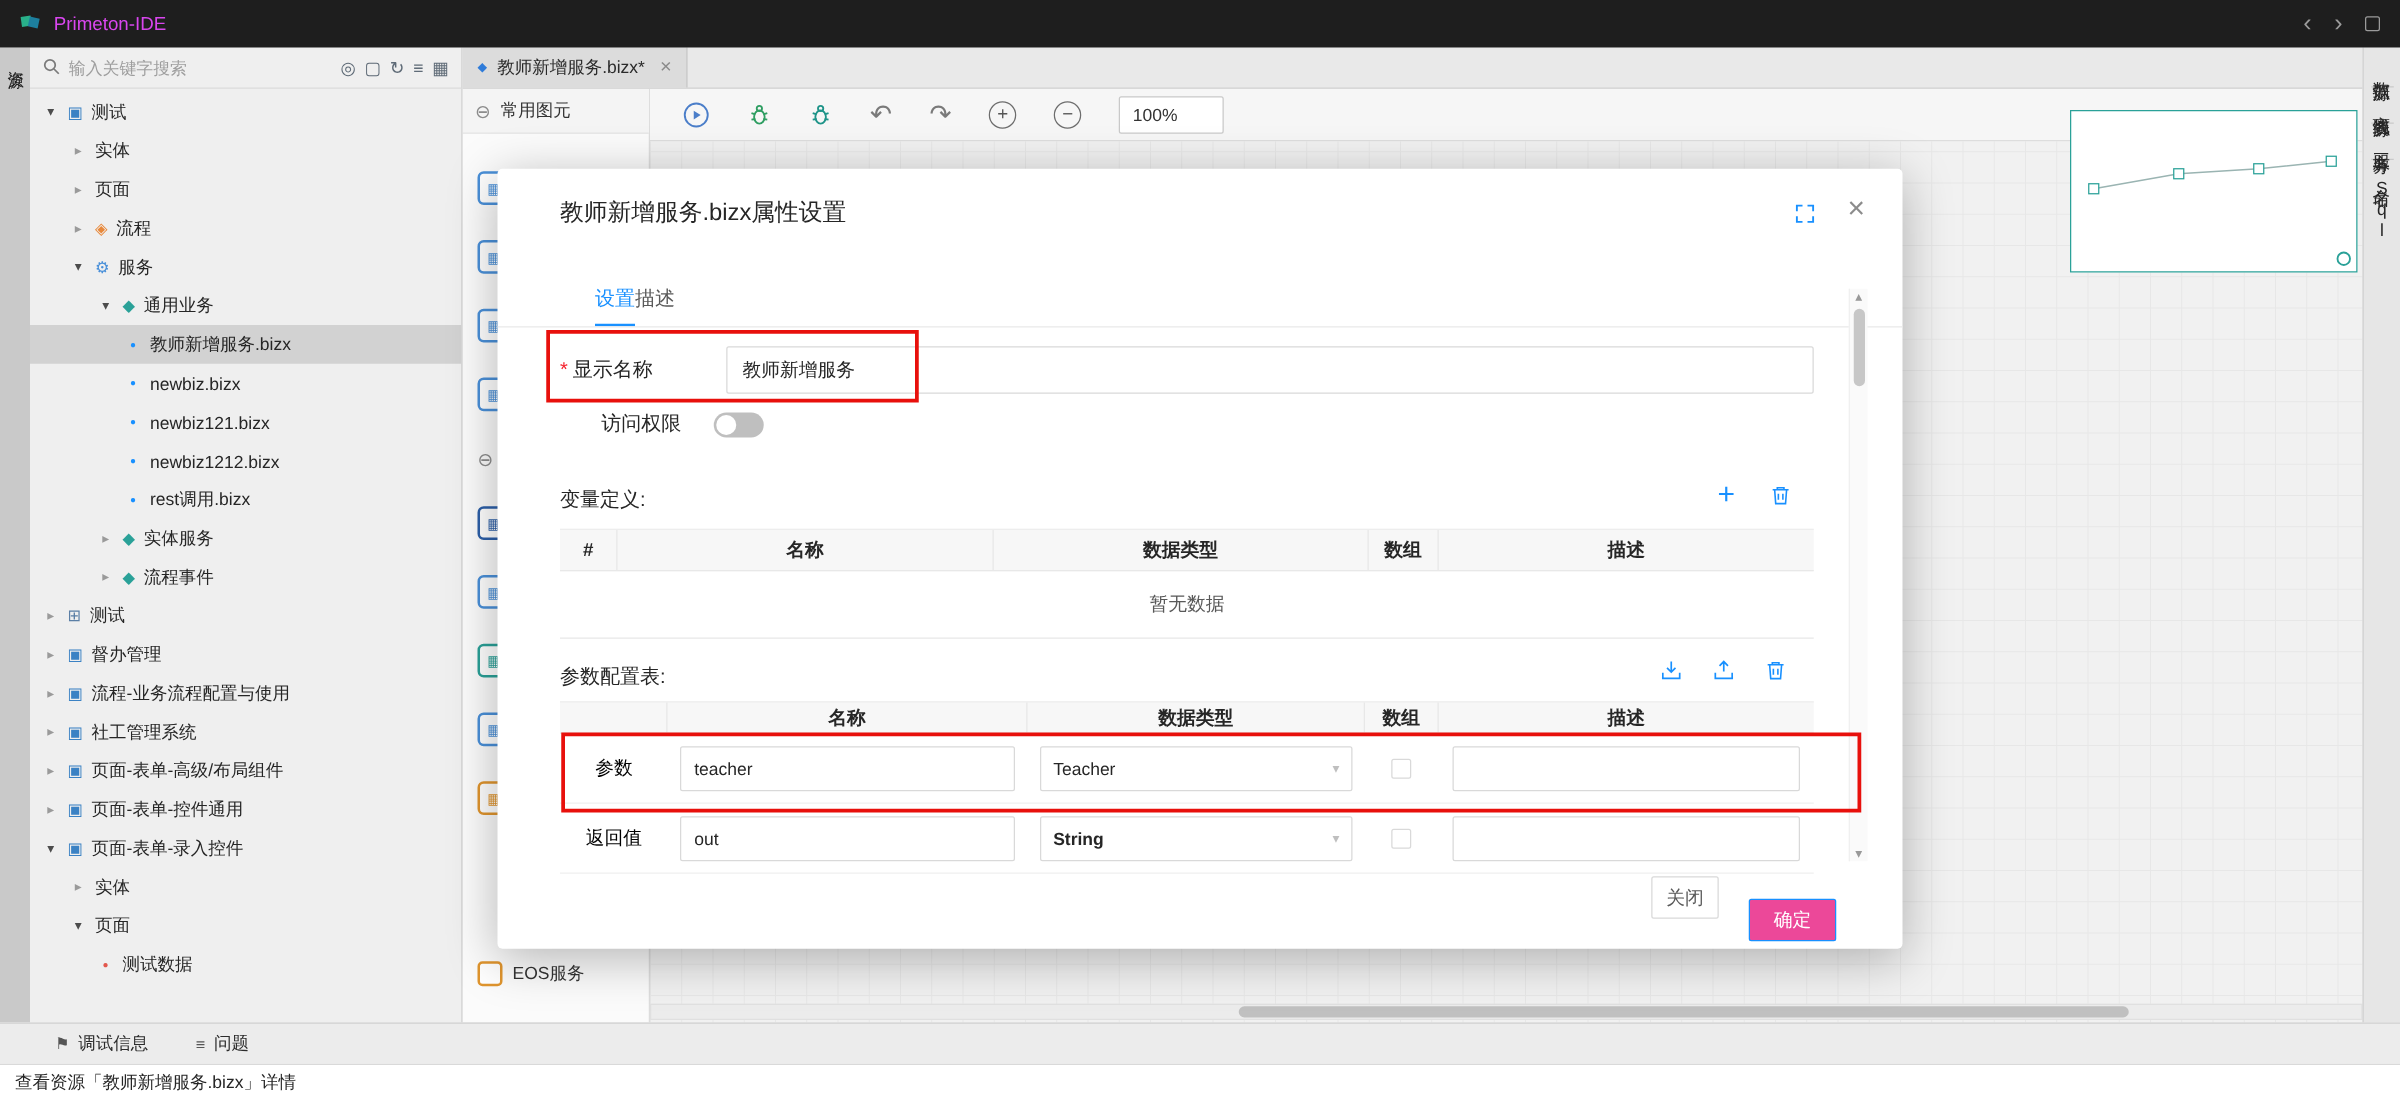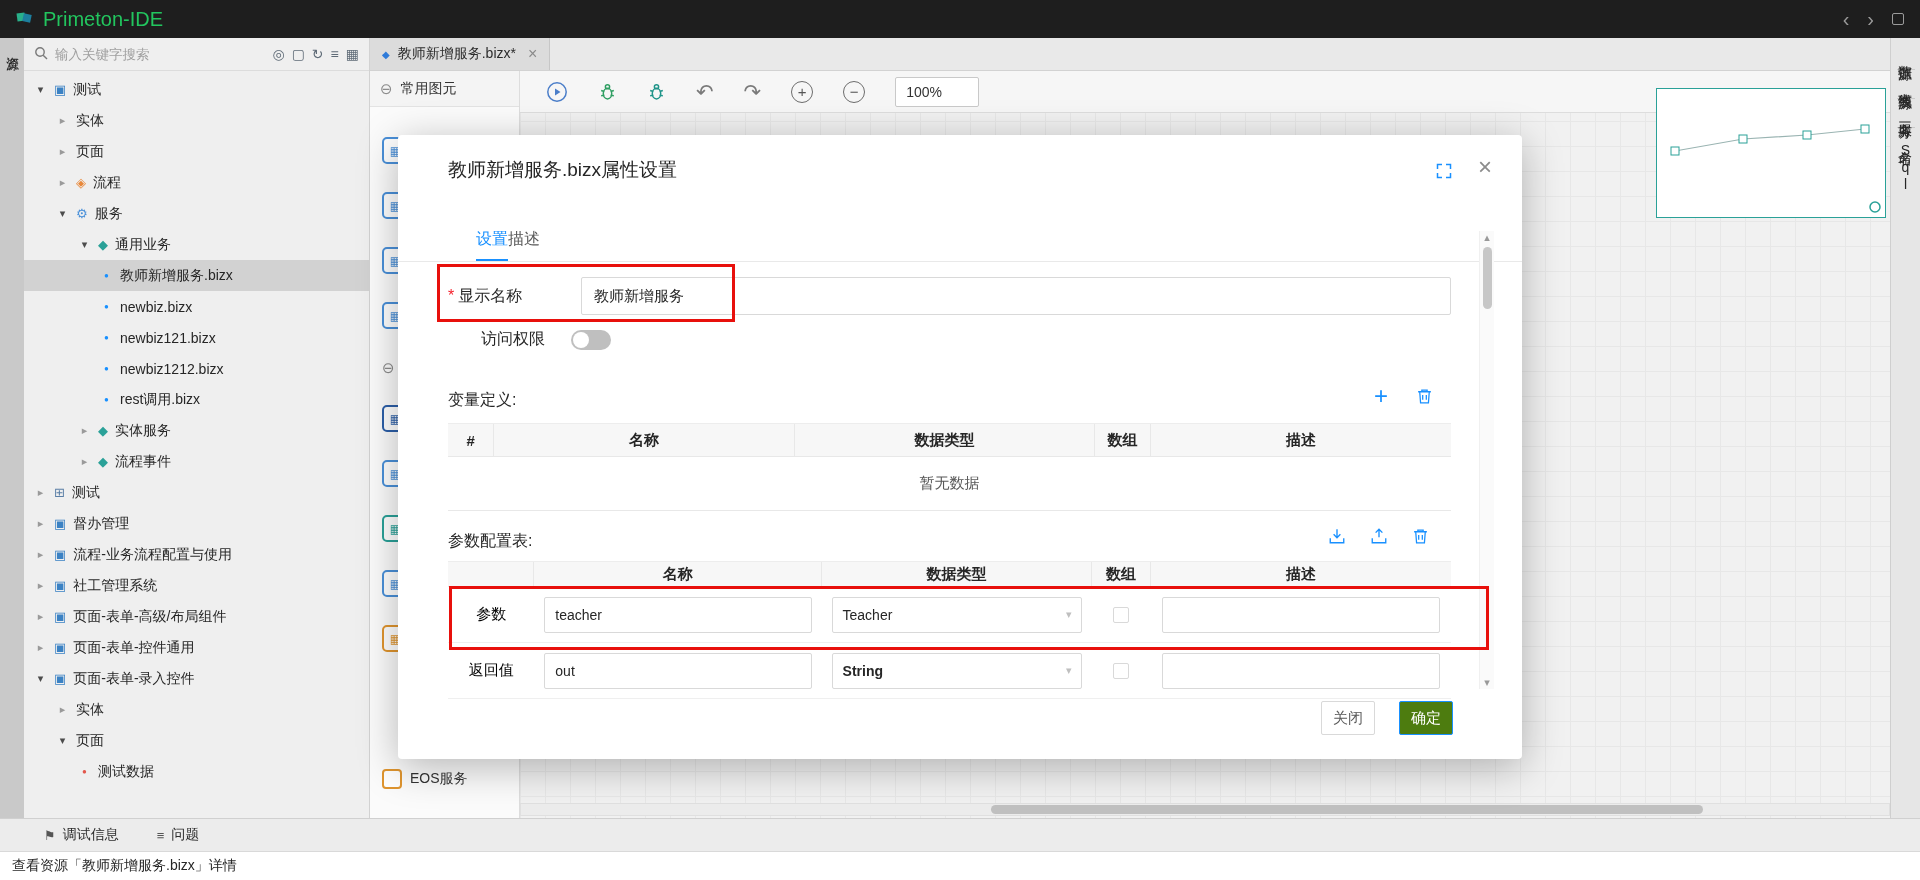--- a/index.html
+++ b/index.html
@@ -1,21 +1,21 @@
 <!DOCTYPE html>
 <html><head>
 <meta charset="utf-8">
 <style>
 *{margin:0;padding:0;box-sizing:border-box}
 html,body{width:1920px;height:880px}
 body{position:relative;overflow:hidden;font-family:"Liberation Sans","DejaVu Sans",sans-serif;font-size:14px;color:#333;background:#f2f2f2}
 
 
 .titlebar{position:absolute;left:0;top:0;right:0;height:38px;background:#1e1e1e;display:flex;align-items:center;gap:10px;padding:0 16px;z-index:60}
-.app-title{color:#22c55e;font-size:20px}
+.app-title{color:#d946ef;font-size:15px}
 .tb-right{margin-left:auto;display:flex;align-items:center;gap:18px;color:#9b9b9b}
 .tb-ic{font-size:20px;line-height:1;cursor:pointer}
 .win-box{width:12px;height:12px;border:1.5px solid #9b9b9b;border-radius:2px;display:inline-block;cursor:pointer}
 
 
 .left-rail{position:absolute;left:0;top:38px;width:24px;bottom:62px;background:#c9c9c9;z-index:30}
 .left-rail .vtab{writing-mode:vertical-rl;text-orientation:upright;margin:8px auto;font-size:13px;color:#1f1f1f;letter-spacing:2px;cursor:pointer}
 
 
 .explorer{position:absolute;left:24px;top:38px;width:346px;bottom:62px;background:#efefef;border-right:1px solid #d2d2d2;display:flex;flex-direction:column;z-index:20}
@@ -105,21 +105,21 @@
 .t-empty{height:54px;display:flex;align-items:center;justify-content:center;font-size:15px;color:#595959;border-bottom:1px solid #e8e8e8}
 .p-row{display:flex;align-items:center;height:56px;border-bottom:1px solid #efefef}
 .p-cell{display:flex;align-items:center;justify-content:center;height:100%}
 .p-kind{font-size:15px;color:#000000}
 .cell-input{width:93%;height:36px;border:1px solid #d9d9d9;border-radius:2px;padding:0 10px;font:inherit;font-size:14px;color:#262626;outline:0;background:#fff}
 .cell-select{width:93%;height:36px;border:1px solid #d9d9d9;border-radius:2px;padding:0 10px;display:flex;align-items:center;justify-content:space-between;font-size:14px;color:#262626;cursor:pointer;background:#fff}
 .sel-caret{color:#bfbfbf;font-size:11px}
 .checkbox{width:16px;height:16px;border:1px solid #d9d9d9;border-radius:2px;background:#fff;cursor:pointer;display:inline-block}
 .btn{border-radius:2px;font:inherit;font-size:15px;cursor:pointer;display:flex;align-items:center;justify-content:center}
 .btn-ghost{left:923px;top:566px;width:54px;height:34px;background:#fff;border:1px solid #d9d9d9;color:#595959}
-.btn-primary{left:1001px;top:566px;width:54px;height:34px;background:#4d7c0f;border:1px solid #1890ff;color:#fff}
+.btn-primary{left:1001px;top:584px;width:70px;height:34px;background:#ec4899;border:1px solid #1890ff;color:#fff}
 .m-scroll{left:1081px;top:96px;width:15px;height:458px;background:#fafafa;border-left:1px solid #f0f0f0}
 .sc-ar{position:absolute;left:0;width:100%;text-align:center;color:#999;font-size:11px;cursor:pointer}
 .sc-ar.up{top:0}
 .sc-ar.down{bottom:0}
 .sc-thumb{position:absolute;left:3px;width:9px;top:16px;height:62px;background:#c7c7c7;border-radius:5px;cursor:pointer}
 
 
 .ann{position:absolute;border:3px solid #e8100c;z-index:300;pointer-events:none}
 #ann1{left:437px;top:264px;width:298px;height:58px}
 #ann2{left:449px;top:586px;width:1040px;height:64px}

